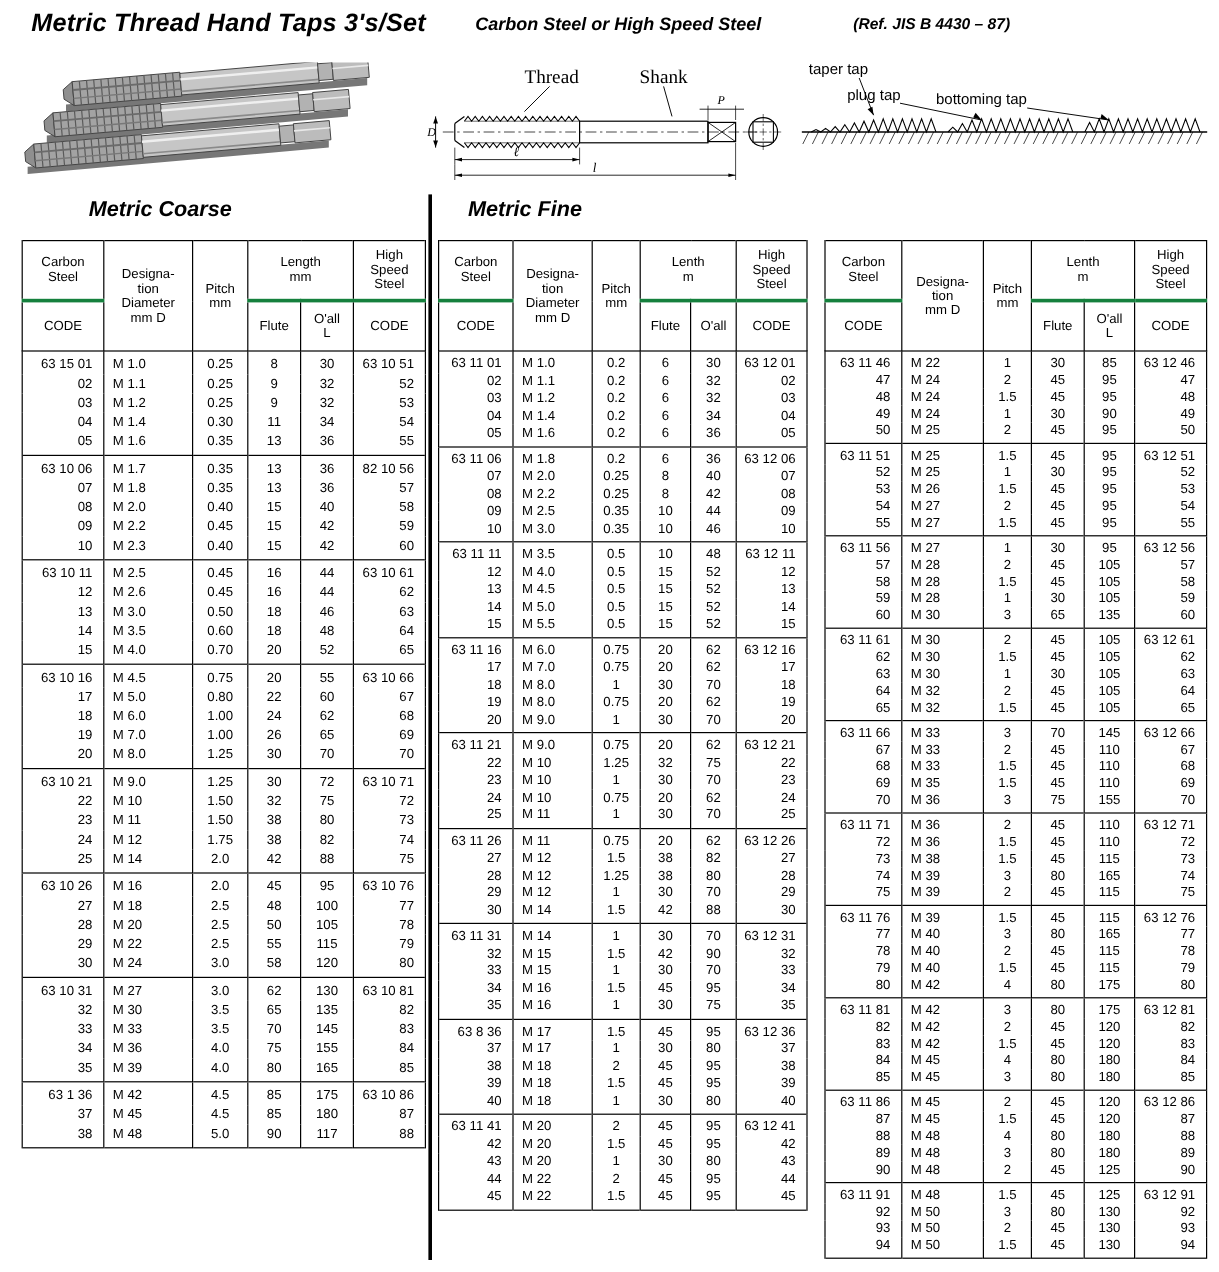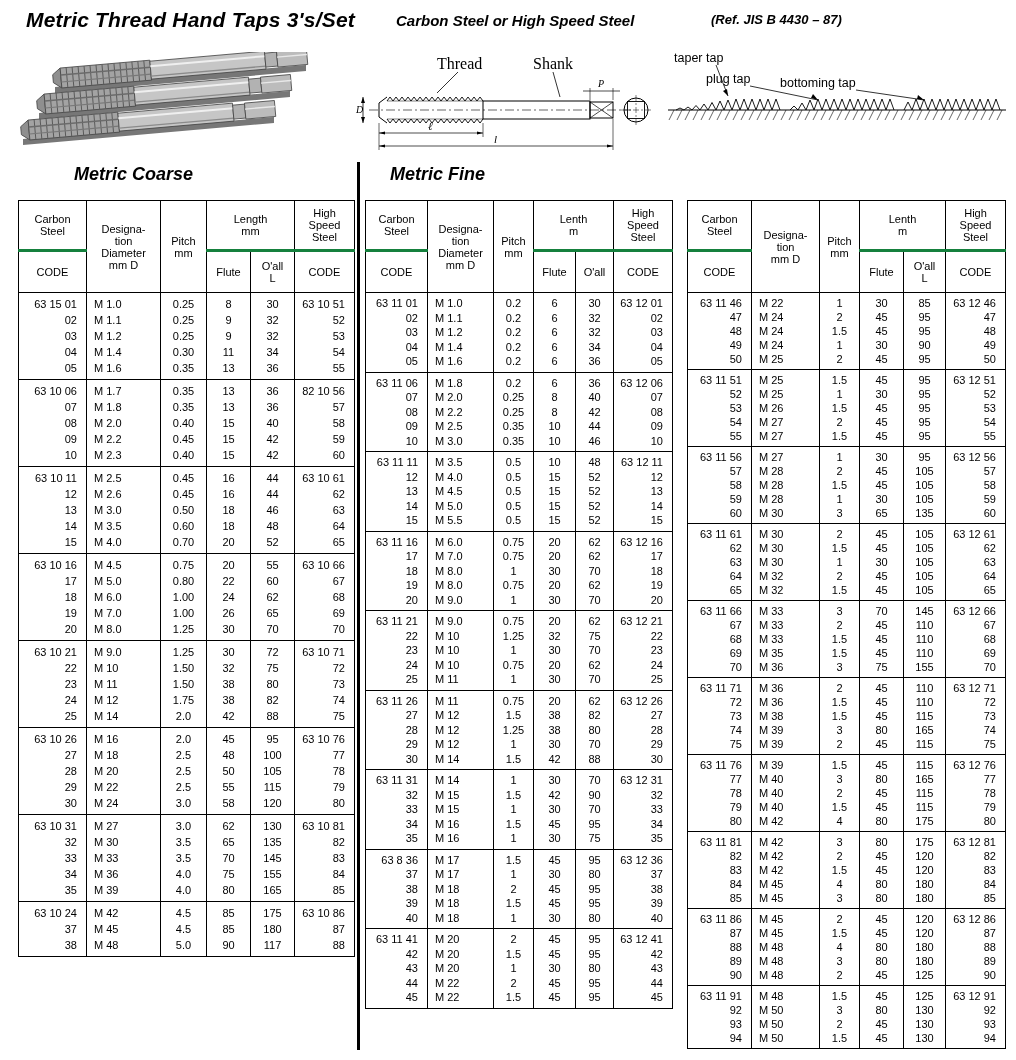--- a/index.html
+++ b/index.html
@@ -470,21 +470,21 @@
           <td class="c0">35</td>
           <td class="c1">M 39</td>
           <td class="c2">4.0</td>
           <td class="c3">80</td>
           <td class="c4">165</td>
           <td class="c5">85</td>
         </tr>
       </tbody>
       <tbody>
         <tr class="g-first">
-          <td class="c0">63 10 24</td>
+          <td class="c0">63 1 36</td>
           <td class="c1">M 42</td>
           <td class="c2">4.5</td>
           <td class="c3">85</td>
           <td class="c4">175</td>
           <td class="c5">63 10 86</td>
         </tr>
         <tr>
           <td class="c0">37</td>
           <td class="c1">M 45</td>
           <td class="c2">4.5</td>

